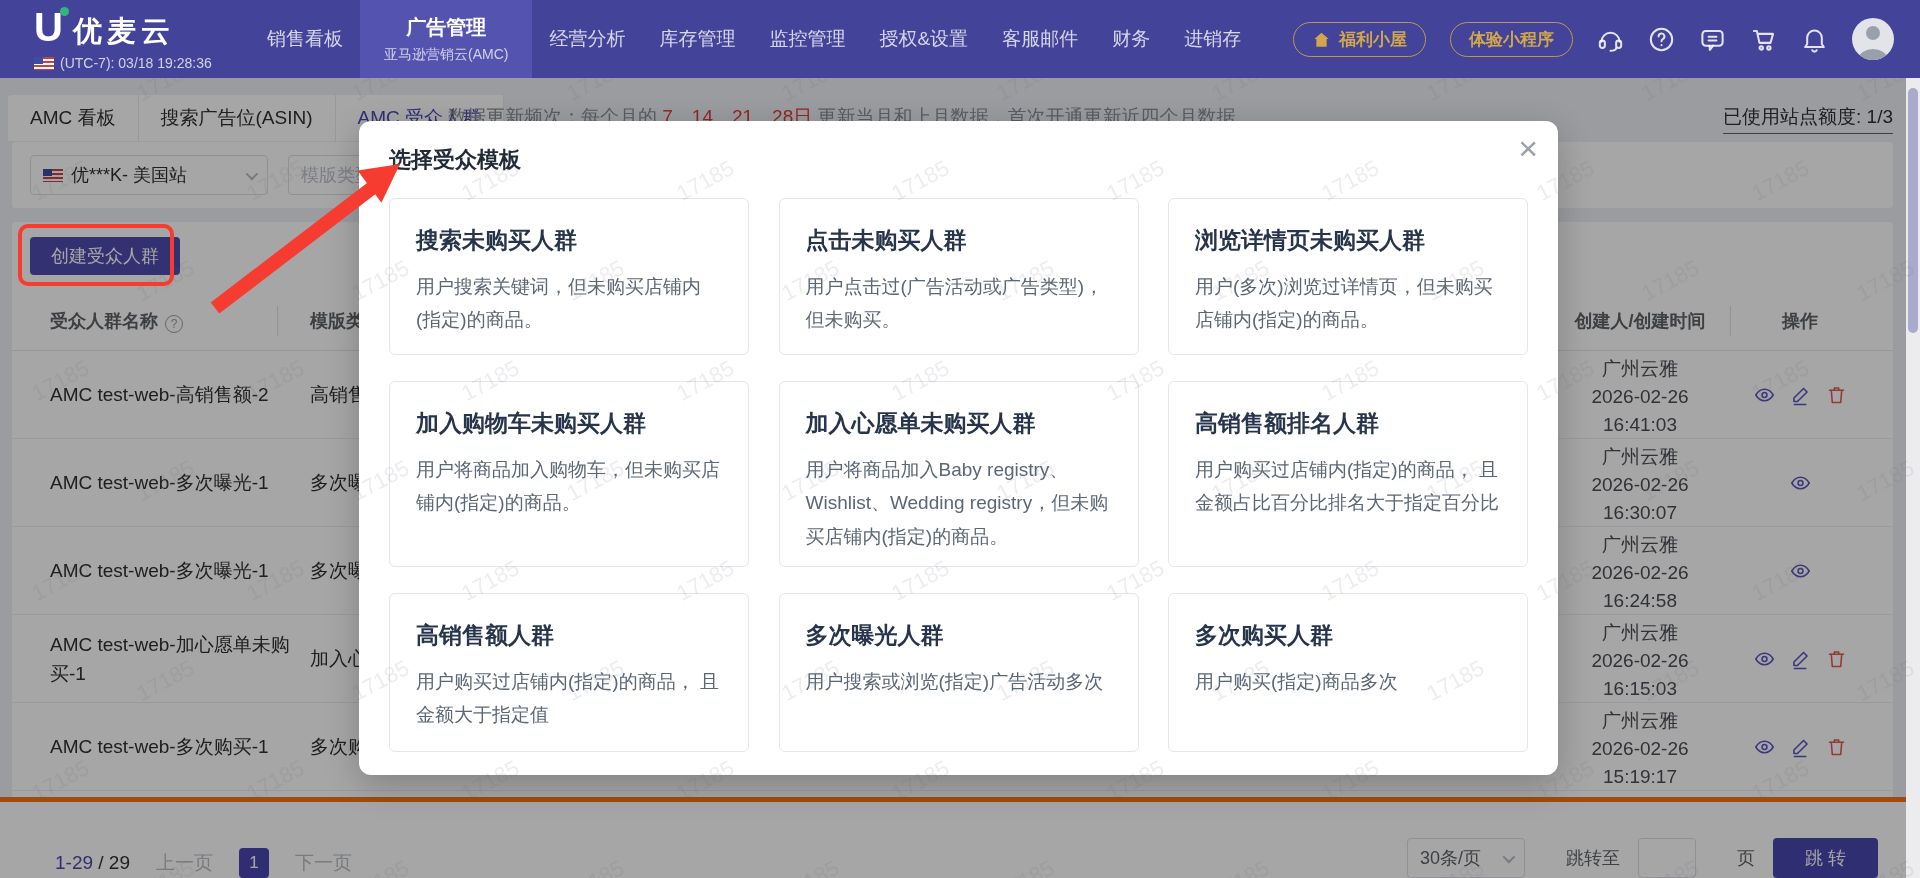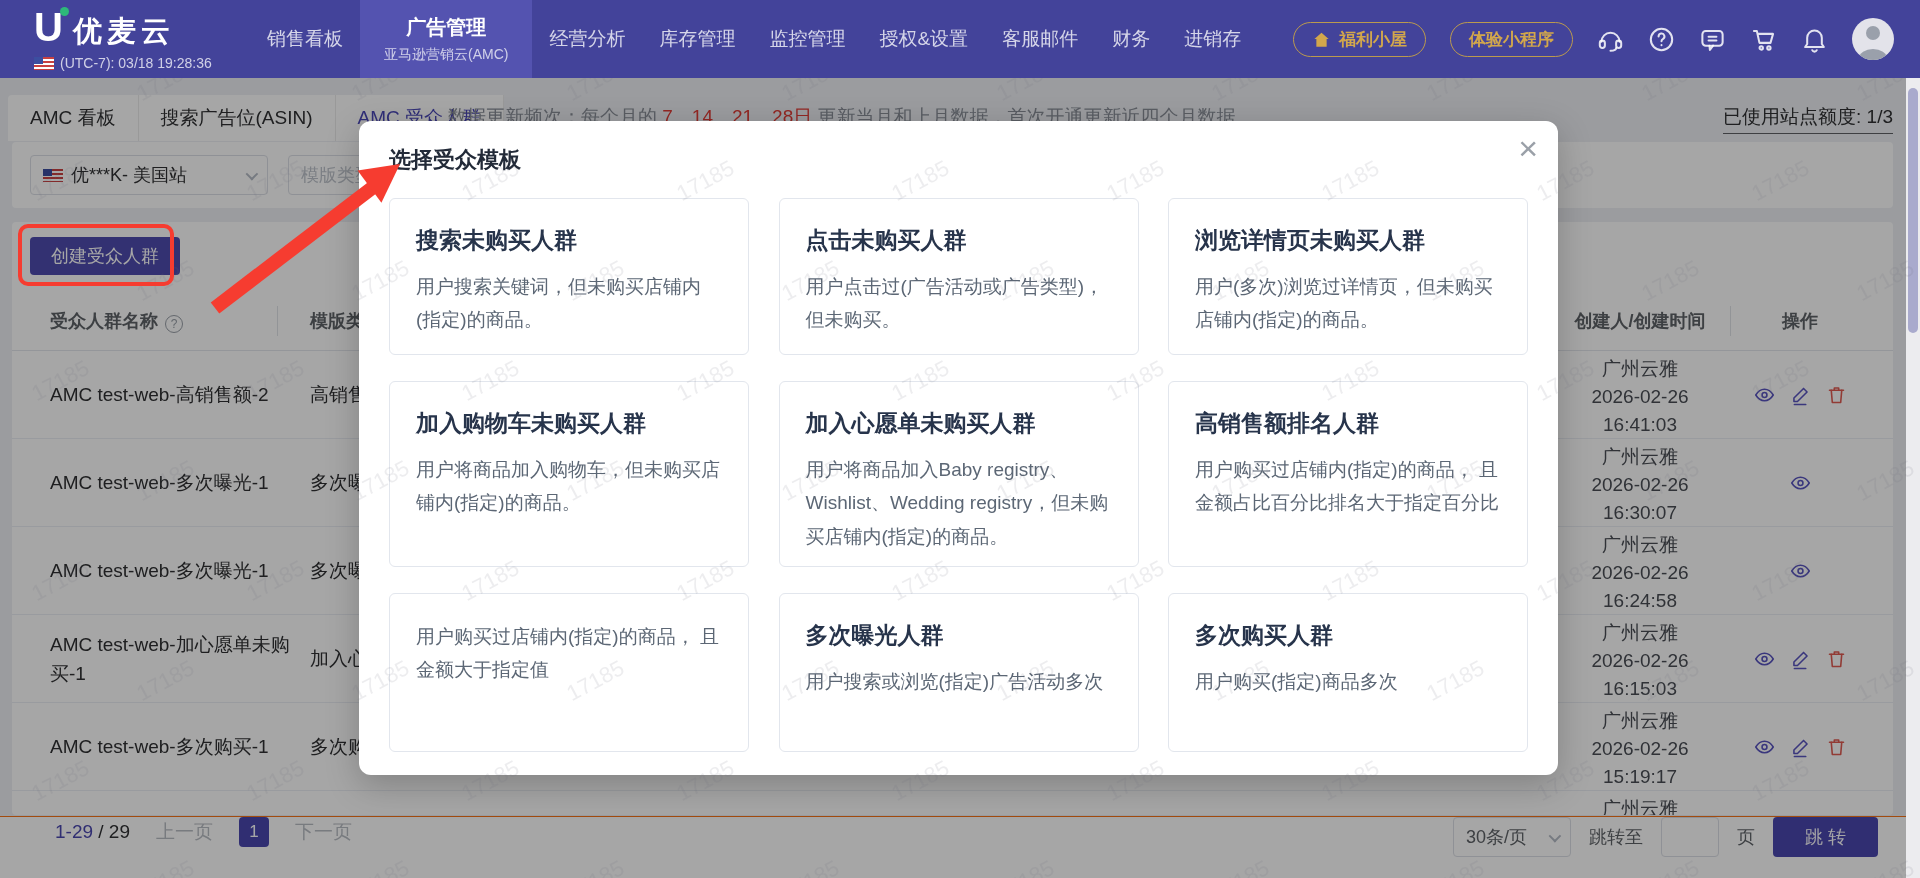--- a/index.html
+++ b/index.html
@@ -58,31 +58,31 @@
   .tbl-body{position:absolute;top:129px;left:0;right:0;bottom:0;overflow:hidden;}
   .t-row{height:88px;position:relative;border-bottom:1px solid #ebeef5;}
   .c-name{position:absolute;left:38px;top:50%;transform:translateY(-50%);width:255px;font-size:19px;color:#303133;line-height:1.55;}
   .c-tpl{position:absolute;left:298px;top:50%;transform:translateY(-50%);width:170px;font-size:19px;color:#303133;white-space:nowrap;}
   .c-creator{position:absolute;left:1528px;width:200px;top:4px;text-align:center;font-size:19px;color:#4a4e55;line-height:28px;}
   .c-actions{position:absolute;left:1718px;width:140px;top:50%;transform:translateY(-50%);display:flex;justify-content:center;gap:15px;}
   .act{width:21px;height:21px;cursor:pointer;}
   .act-view,.act-edit{color:#5a55c0;}
   .act-delete{color:#e05b52;}
 
-  .pager{position:absolute;left:0;right:0;bottom:0;height:62px;background:#fff;border-top:1px solid #f97316;display:flex;align-items:flex-start;font-size:19px;color:#303133;}
+  .pager{position:absolute;left:0;right:0;bottom:0;height:81px;background:#fff;border-top:5px solid #f97316;display:flex;align-items:flex-end;font-size:19px;color:#303133;}
   .pg-left{display:flex;align-items:center;gap:26px;margin-left:55px;}
   .pg-range{color:#4b48b0;}
   .pg-total{color:#303133;}
   .pg-dis{color:#b9bdc4;cursor:default;}
   .pg-page{width:30px;height:30px;border-radius:4px;background:#4b48b0;color:#fff;display:flex;align-items:center;justify-content:center;font-size:17px;cursor:pointer;}
   .pg-right{margin-left:auto;margin-right:42px;display:flex;align-items:center;gap:18px;}
   .pg-size{width:118px;height:40px;border:1px solid #dcdfe6;border-radius:4px;background:#fff;display:flex;align-items:center;padding:8px 12px;font-size:18px;color:#5f6368;cursor:pointer;}
   .pg-jump-input{width:58px;height:40px;border:1px solid #dcdfe6;border-radius:4px;background:#fff;}
   .pg-go{height:40px;padding:0 32px;background:#4b48b0;color:#fff;border:none;border-radius:4px;font-size:18px;cursor:pointer;}
-  .pg-label{color:#5f6368;font-size:18px;}
+  .pg-label{color:#5f6368;font-size:18px;margin-left:23px;}
 
   
   .dim{position:absolute;top:78px;left:0;right:0;bottom:0;background:rgba(0,0,0,0.35);z-index:40;}
   .scrollbar{position:absolute;top:78px;right:0;width:14px;bottom:0;background:#ececef;z-index:45;}
   .scrollbar .thumb{position:absolute;top:10px;left:2px;width:10px;height:245px;border-radius:5px;background:#a9aacd;}
   .modal{position:absolute;left:359px;top:121px;width:1199px;height:654px;background:#fff;border-radius:12px;z-index:50;box-shadow:0 10px 34px rgba(0,0,0,0.22);}
   .modal-title{position:absolute;top:24px;left:30px;font-size:22px;font-weight:700;color:#222a38;}
   .modal-close{position:absolute;top:10px;right:20px;font-size:34px;font-weight:300;color:#9aa0a8;cursor:pointer;line-height:1;}
   .cards{position:absolute;left:30px;top:77px;width:1139px;display:grid;grid-template-columns:repeat(3,360px);grid-template-rows:157px 186px 159px;row-gap:26px;justify-content:space-between;}
   .card{border:1px solid #e2e6ed;border-radius:6px;background:#fff;padding:26px 26px 0 26px;cursor:pointer;}
@@ -399,20 +399,21 @@
       </div>
       <div class="card">
         <h3>加入心愿单未购买人群</h3>
         <p>用户将商品加入Baby registry、Wishlist、Wedding registry，但未购买店铺内(指定)的商品。</p>
       </div>
       <div class="card">
         <h3>高销售额排名人群</h3>
         <p>用户购买过店铺内(指定)的商品， 且金额占比百分比排名大于指定百分比</p>
       </div>
       <div class="card">
+        <h3>高销售额人群</h3>
         <p>用户购买过店铺内(指定)的商品， 且金额大于指定值</p>
       </div>
       <div class="card">
         <h3>多次曝光人群</h3>
         <p>用户搜索或浏览(指定)广告活动多次</p>
       </div>
       <div class="card">
         <h3>多次购买人群</h3>
         <p>用户购买(指定)商品多次</p>
       </div>

